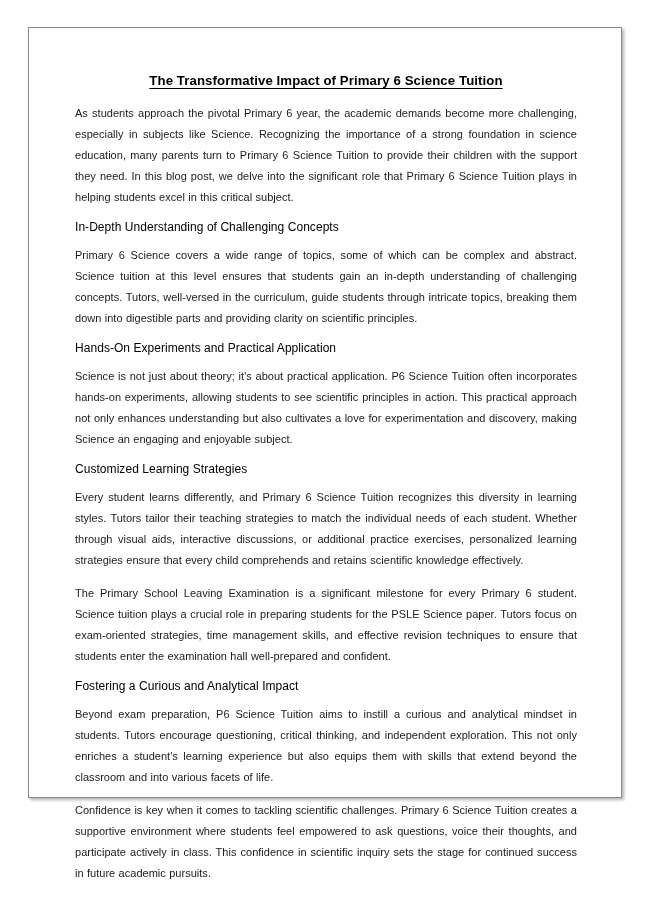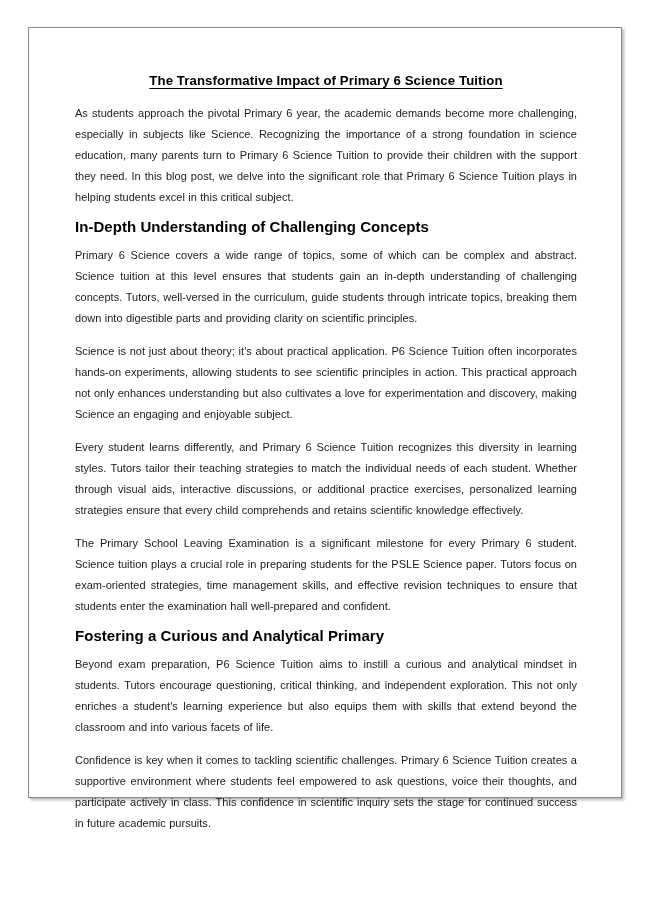--- a/index.html
+++ b/index.html
@@ -39,22 +39,22 @@
     text-align: center;
     text-decoration: underline;
     text-underline-offset: 3px;
     color: #000000;
     letter-spacing: 0.1px;
     margin: 0 0 14px 0;
     line-height: 17px;
   }
 
   .section-heading {
-    font-size: 15px;
-    font-weight: bold;
+    font-size: 12px;
+    font-weight: normal;
     color: #000000;
     margin: 0 0 11px 0;
     line-height: 14px;
     letter-spacing: 0.05px;
   }
 
   .body-paragraph {
     font-size: 11px;
     color: #1a1a1a;
     text-align: justify;
@@ -74,25 +74,27 @@
 <div class="page-sheet">
   <div class="page-content">
 
     <h1 class="doc-title">The Transformative Impact of Primary 6 Science Tuition</h1>
 
     <p class="body-paragraph">As students approach the pivotal Primary 6 year, the academic demands become more challenging, especially in subjects like Science. Recognizing the importance of a strong foundation in science education, many parents turn to Primary 6 Science Tuition to provide their children with the support they need. In this blog post, we delve into the significant role that Primary 6 Science Tuition plays in helping students excel in this critical subject.</p>
 
     <h2 class="section-heading">In-Depth Understanding of Challenging Concepts</h2>
     <p class="body-paragraph">Primary 6 Science covers a wide range of topics, some of which can be complex and abstract. Science tuition at this level ensures that students gain an in-depth understanding of challenging concepts. Tutors, well-versed in the curriculum, guide students through intricate topics, breaking them down into digestible parts and providing clarity on scientific principles.</p>
 
+    <h2 class="section-heading">Hands-On Experiments and Practical Application</h2>
     <p class="body-paragraph">Science is not just about theory; it's about practical application. P6 Science Tuition often incorporates hands-on experiments, allowing students to see scientific principles in action. This practical approach not only enhances understanding but also cultivates a love for experimentation and discovery, making Science an engaging and enjoyable subject.</p>
 
+    <h2 class="section-heading">Customized Learning Strategies</h2>
     <p class="body-paragraph">Every student learns differently, and Primary 6 Science Tuition recognizes this diversity in learning styles. Tutors tailor their teaching strategies to match the individual needs of each student. Whether through visual aids, interactive discussions, or additional practice exercises, personalized learning strategies ensure that every child comprehends and retains scientific knowledge effectively.</p>
 
     <p class="body-paragraph">The Primary School Leaving Examination is a significant milestone for every Primary 6 student. Science tuition plays a crucial role in preparing students for the PSLE Science paper. Tutors focus on exam-oriented strategies, time management skills, and effective revision techniques to ensure that students enter the examination hall well-prepared and confident.</p>
 
-    <h2 class="section-heading">Fostering a Curious and Analytical Primary</h2>
+    <h2 class="section-heading">Fostering a Curious and Analytical Impact</h2>
     <p class="body-paragraph">Beyond exam preparation, P6 Science Tuition aims to instill a curious and analytical mindset in students. Tutors encourage questioning, critical thinking, and independent exploration. This not only enriches a student's learning experience but also equips them with skills that extend beyond the classroom and into various facets of life.</p>
 
     <p class="body-paragraph">Confidence is key when it comes to tackling scientific challenges. Primary 6 Science Tuition creates a supportive environment where students feel empowered to ask questions, voice their thoughts, and participate actively in class. This confidence in scientific inquiry sets the stage for continued success in future academic pursuits.</p>
 
   </div>
 </div>
 
 </body></html>

